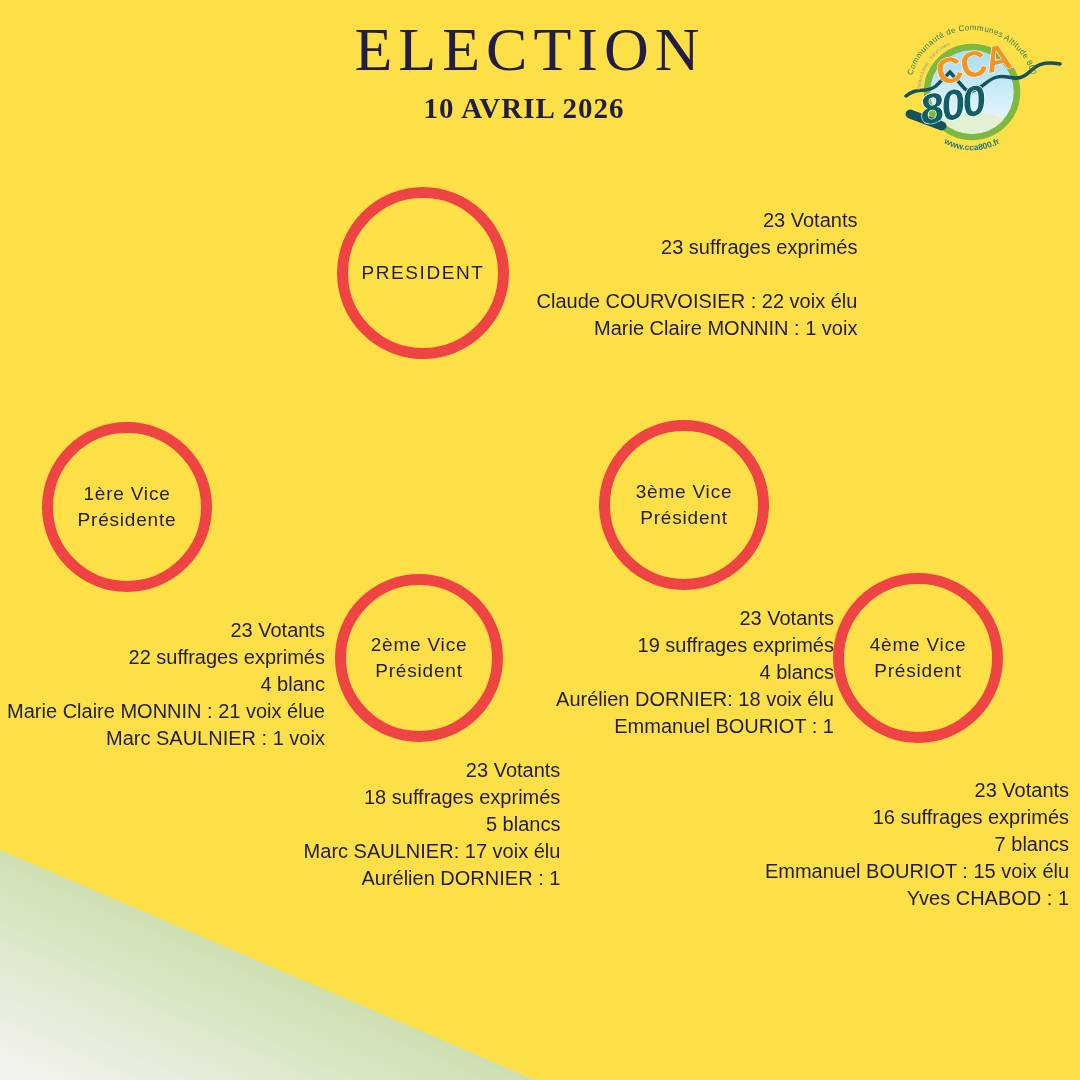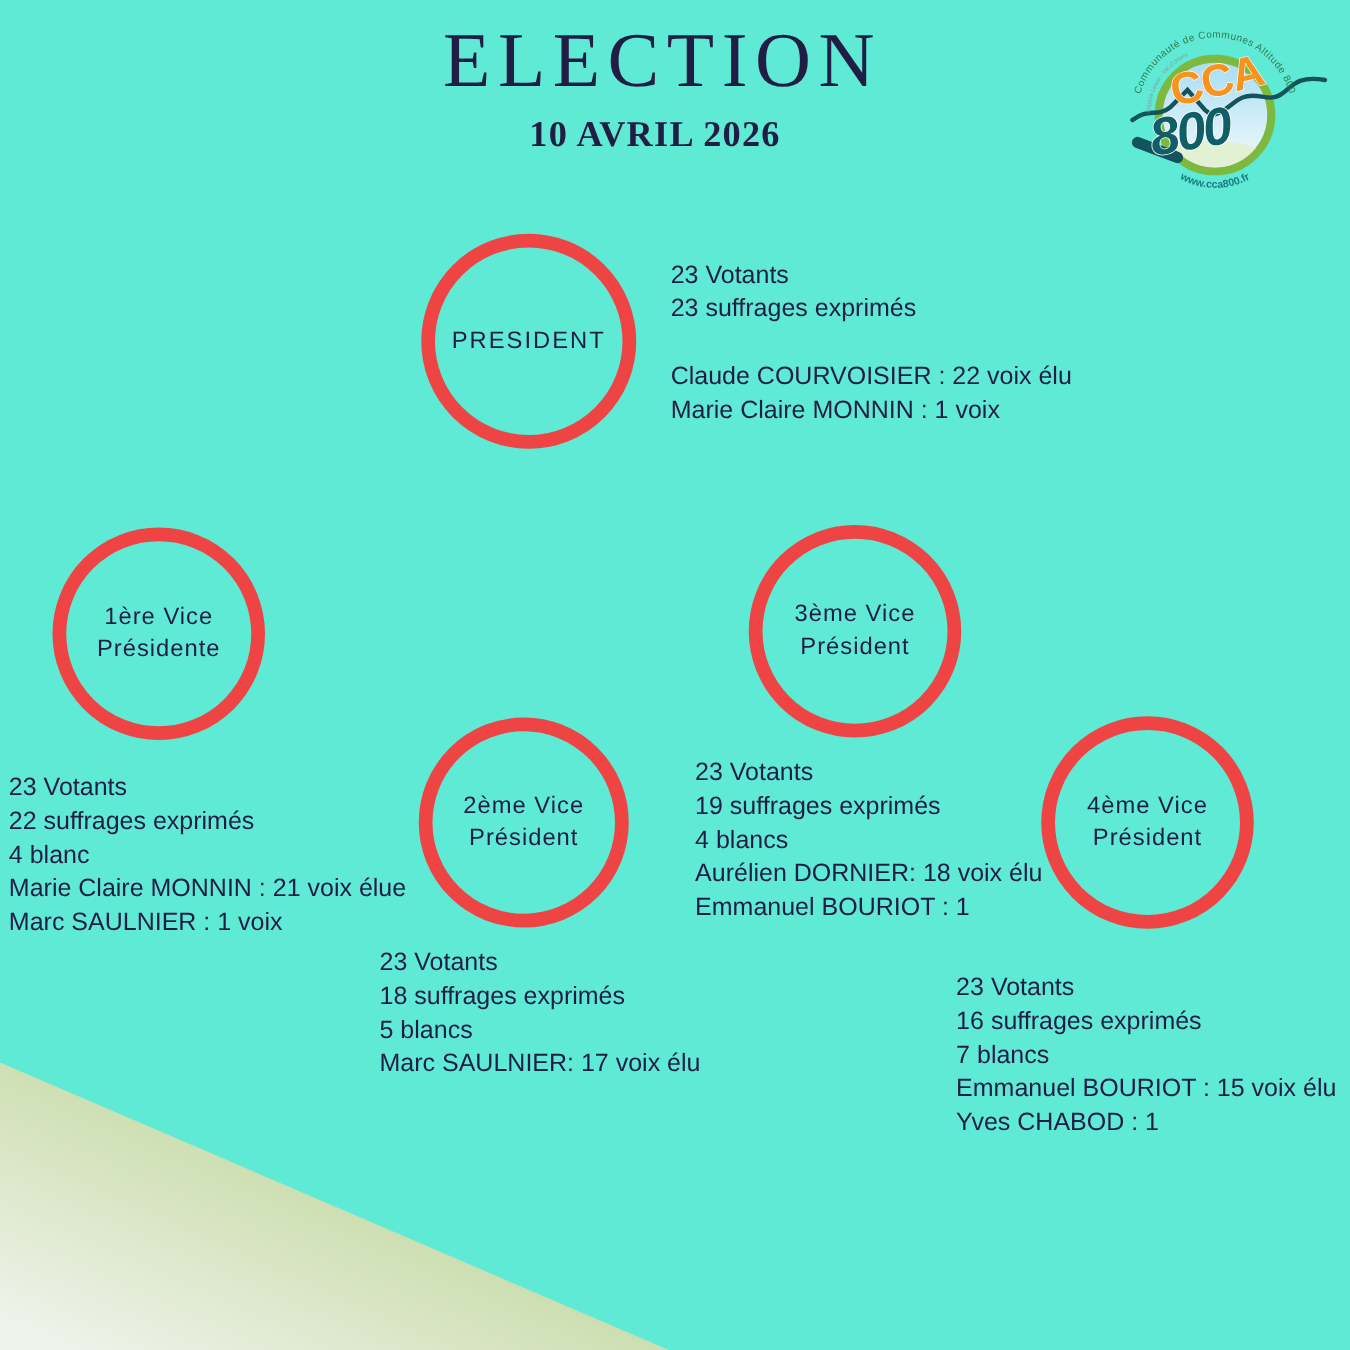--- a/index.html
+++ b/index.html
@@ -1,20 +1,20 @@
 <!DOCTYPE html>
 <html><head>
 <meta charset="utf-8">
 <style>
   html,body { margin:0; padding:0; }
   .canvas {
     position: relative;
     width: 1080px;
     height: 1080px;
-    background: #5eead4;
+    background: #fde047;
     overflow: hidden;
     font-family: "Liberation Sans", sans-serif;
     color: #221d44;
     text-decoration: underline;
   }
 
   
   .title {
     position: absolute;
     left: 530px; top: 14px;
@@ -67,21 +67,21 @@
     color: #221d44;
   }
   .circle-label span { display: block; }
   .circle-label span:empty { display: none; }
   #c-president .circle-label { letter-spacing: 1.6px; }
 
   
   .results {
     position: absolute;
     transform: translateX(-50%);
-    text-align: left;
+    text-align: right;
     font-size: 20px;
     line-height: 27px;
     color: #221d44;
     white-space: nowrap;
   }
   .results .line { min-height: 27px; }
   #r-president { left: 697px; top: 207px; }
   #r-vp1       { left: 166px; top: 617px; }
   #r-vp2       { left: 432px; top: 757px; }
   #r-vp3       { left: 695px; top: 605px; }
@@ -172,20 +172,21 @@
     <div class="circle-label">
       <span>2ème Vice</span>
       <span>Président</span>
     </div>
   </div>
   <div class="results" id="r-vp2">
     <div class="line">23 Votants</div>
     <div class="line">18 suffrages exprimés</div>
     <div class="line">5 blancs</div>
     <div class="line">Marc SAULNIER: 17 voix élu</div>
+    <div class="line">Aurélien DORNIER : 1</div>
   </div>
 
   <div class="role-circle" id="c-vp3">
     <div class="circle-label">
       <span>3ème Vice</span>
       <span>Président</span>
     </div>
   </div>
   <div class="results" id="r-vp3">
     <div class="line">23 Votants</div>

